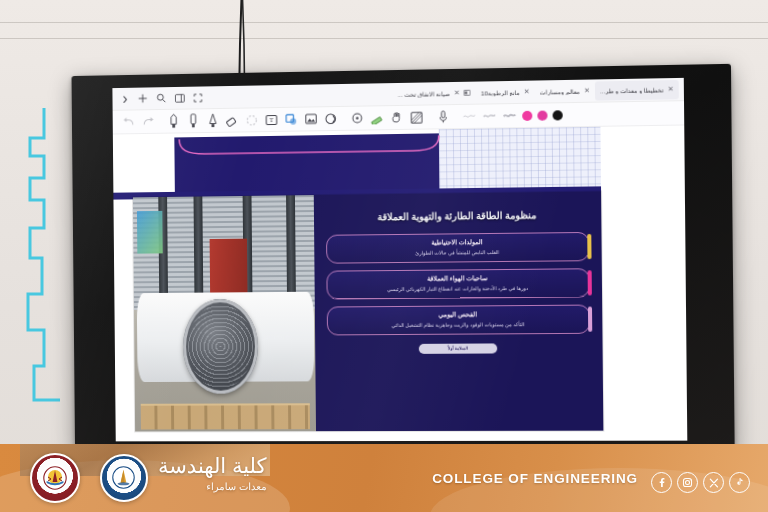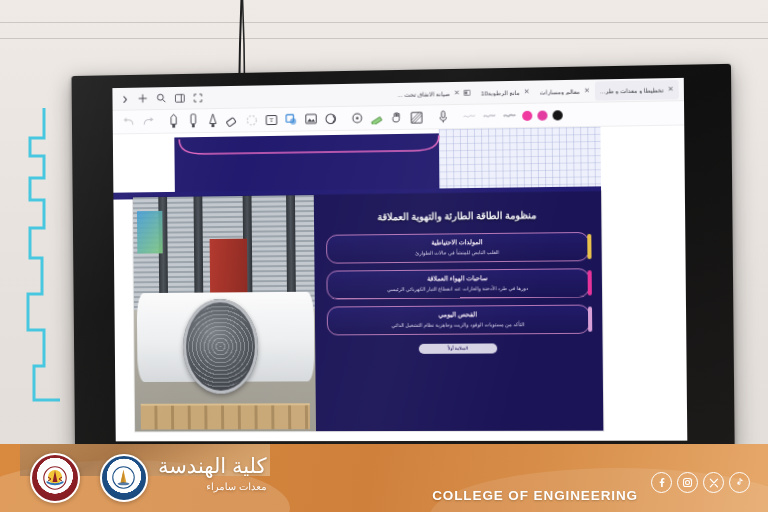--- a/index.html
+++ b/index.html
@@ -415,21 +415,21 @@
     letter-spacing: -0.5px;
   }
   #banner-ar-2 {
     font-size: 10px;
     letter-spacing: 3.2px;
     margin-top: 5px;
     opacity: 0.97;
   }
   #banner-en {
     position: absolute;
-    right: 130px; top: 44px;
+    right: 130px; top: 27px;
     color: #fff;
     font-size: 13.5px;
     letter-spacing: 0.9px;
     font-weight: bold;
     text-shadow: 0 1px 2px rgba(90,50,10,0.4);
   }
   #socials {
     position: absolute;
     right: 18px; top: 28px;
     display: flex;

